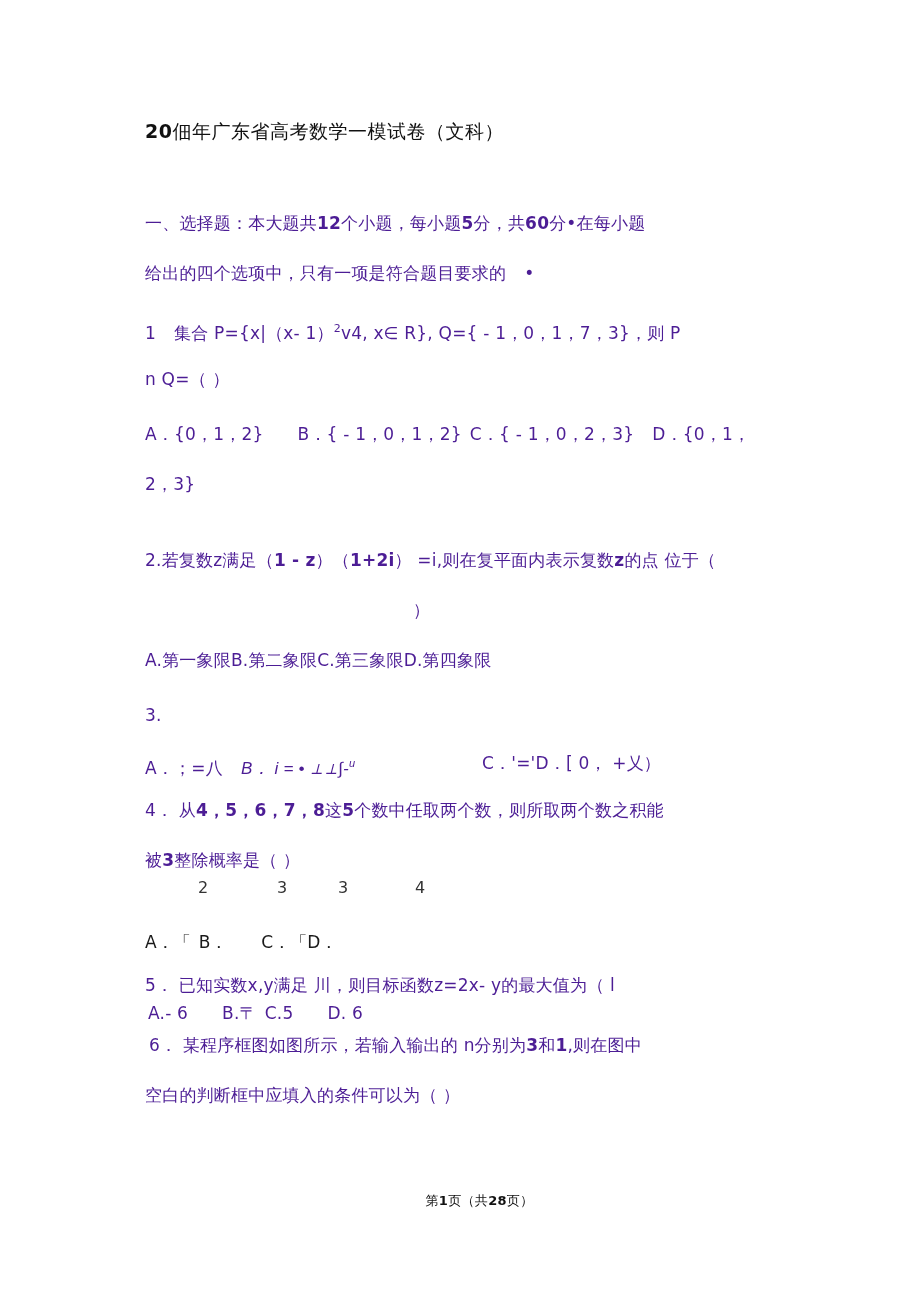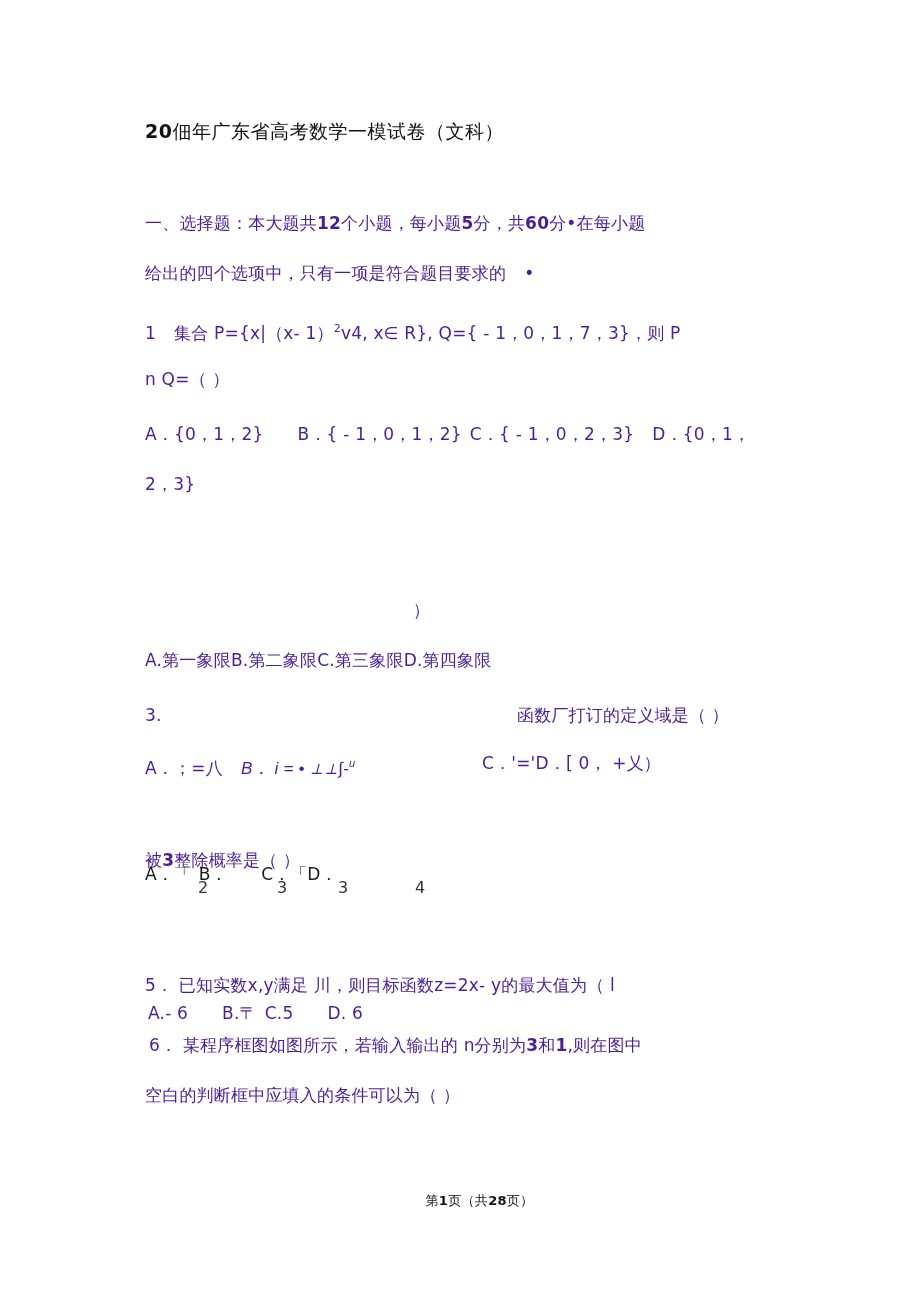--- a/index.html
+++ b/index.html
@@ -113,54 +113,57 @@
   </div>
 
   <div class="ln" style="left:145px; top:421px;">
     <span>A．{0，1，2}</span><span class="sp-l"></span><span>B．{ - 1，0，1，2}</span><span class="sp-s"></span><span>C．{ - 1，0，2，3}</span><span class="sp-m"></span><span>D．{0，1，</span>
   </div>
 
   <div class="ln" style="left:145px; top:471px;">
     <span>2，3}</span>
   </div>
 
+  <div class="ln" style="left:145px; top:547px;">
+    <span>2</span><span>.若复数z满足（</span><span class="b">1 - z</span><span>）（</span><span class="b">1+2i</span><span>）  =i,则在复平面内表示复数</span><span class="b">z</span><span>的点 位于（</span>
+  </div>
 
   <div class="ln" style="left:413px; top:597px;">
     <span>）</span>
   </div>
 
   <div class="ln" style="left:145px; top:647px;">
     <span>A.第一象限B.第二象限C.第三象限D.第四象限</span>
   </div>
 
   <div class="ln" style="left:145px; top:702px;">
     <span>3.</span>
   </div>
-  <div class="ln" style="left:517px; top:702px;">
-    <span>函数厂打订的定义域是（   ）</span>
-  </div>
 
   <div class="ln" style="left:145px; top:750px;">
     <span>A．；=八</span><span class="sp-m"></span><span class="ital">B． i = • ⊥⊥∫-</span><span class="sup ital">u</span>
   </div>
   <div class="ln" style="left:482px; top:750px;">
     <span>C．'='</span><span>D．[ 0， +乂）</span>
   </div>
 
+  <div class="ln" style="left:145px; top:797px;">
+    <span>4．</span><span> 从</span><span class="b">4，5，6，7，8</span><span>这</span><span class="b">5</span><span>个数中任取两个数，则所取两个数之积能</span>
+  </div>
 
   <div class="ln" style="left:145px; top:847px;">
     <span>被</span><span class="b">3</span><span>整除概率是（          ）</span>
   </div>
 
   <div class="frac-top" style="left:198px; top:878px;">2</div>
   <div class="frac-top" style="left:277px; top:878px;">3</div>
   <div class="frac-top" style="left:338px; top:878px;">3</div>
   <div class="frac-top" style="left:415px; top:878px;">4</div>
 
-  <div class="frac-row" style="left:145px; top:864px;text-align:center;">
+  <div class="frac-row" style="left:145px; top:932px;text-align:center;">
     <span>A．「</span><span class="sp-s"></span><span>B．</span><span class="sp-l"></span><span>C．「</span><span>D．</span>
   </div>
 
   <div class="ln" style="left:145px; top:972px;">
     <span>5．</span><span> 已知实数x,y满足 川，则目标函数z=2x- y的最大值为（  l</span>
   </div>
 
   <div class="ln" style="left:148px; top:1000px;">
     <span>A.- 6</span><span class="sp-l"></span><span>B.〒</span><span class="sp-s"></span><span>C.5</span><span class="sp-l"></span><span>D. 6</span>
   </div>

